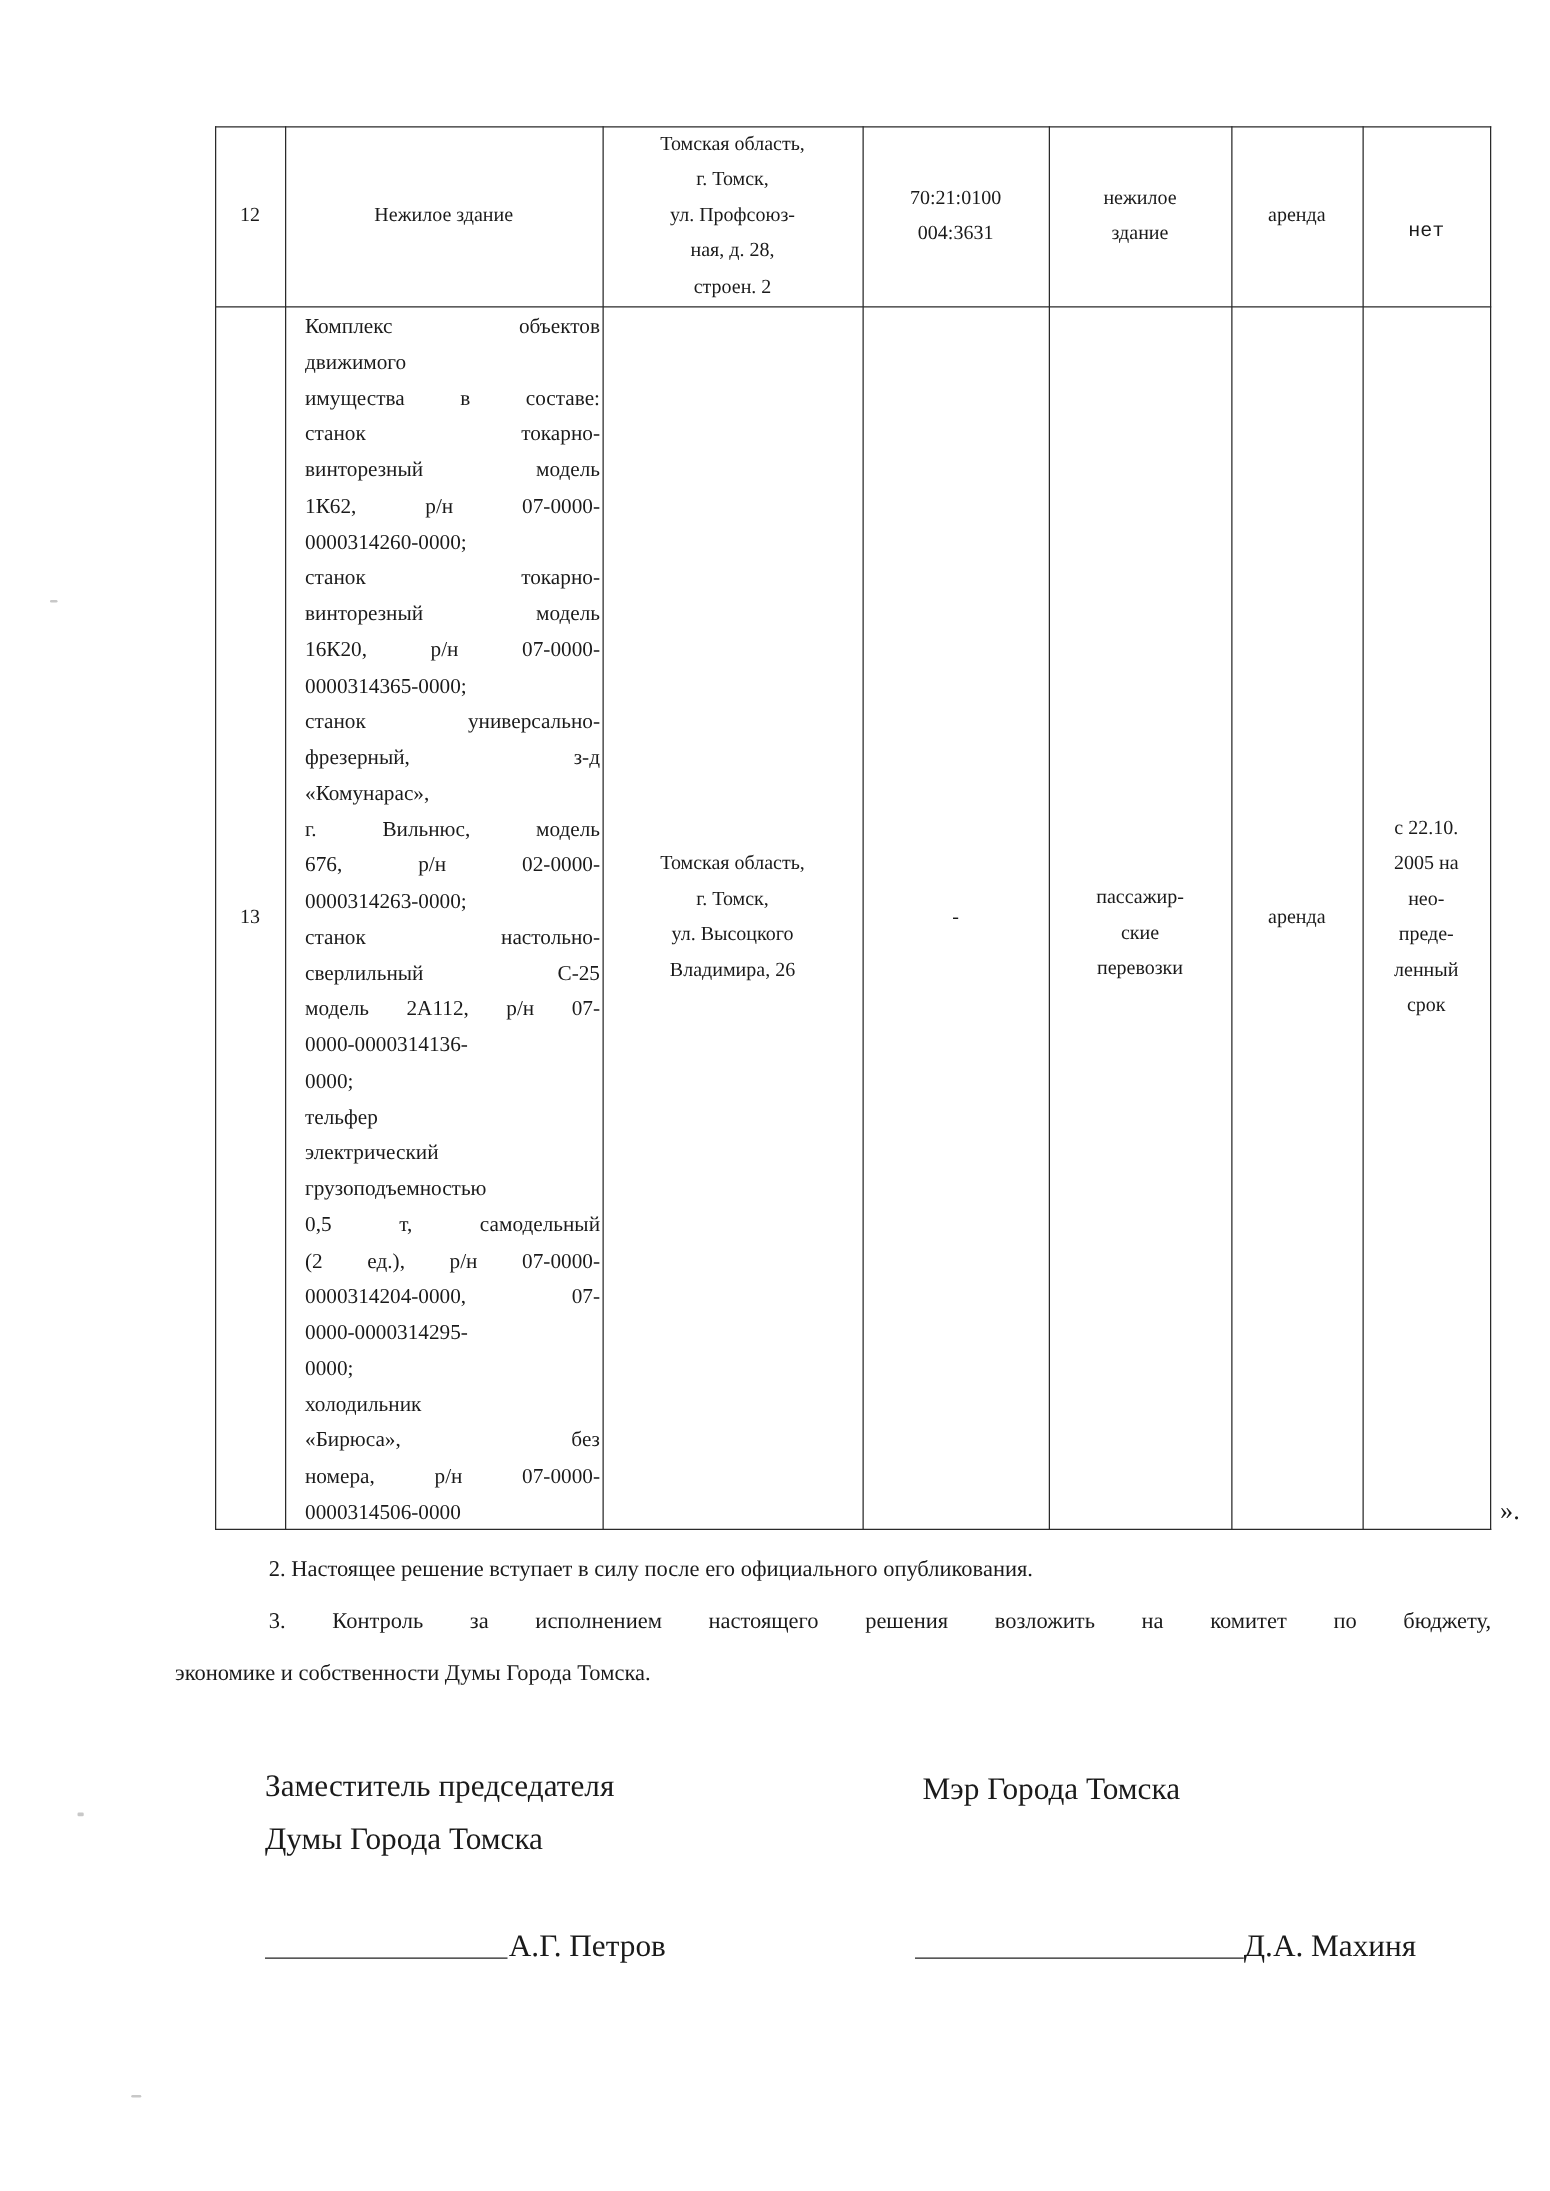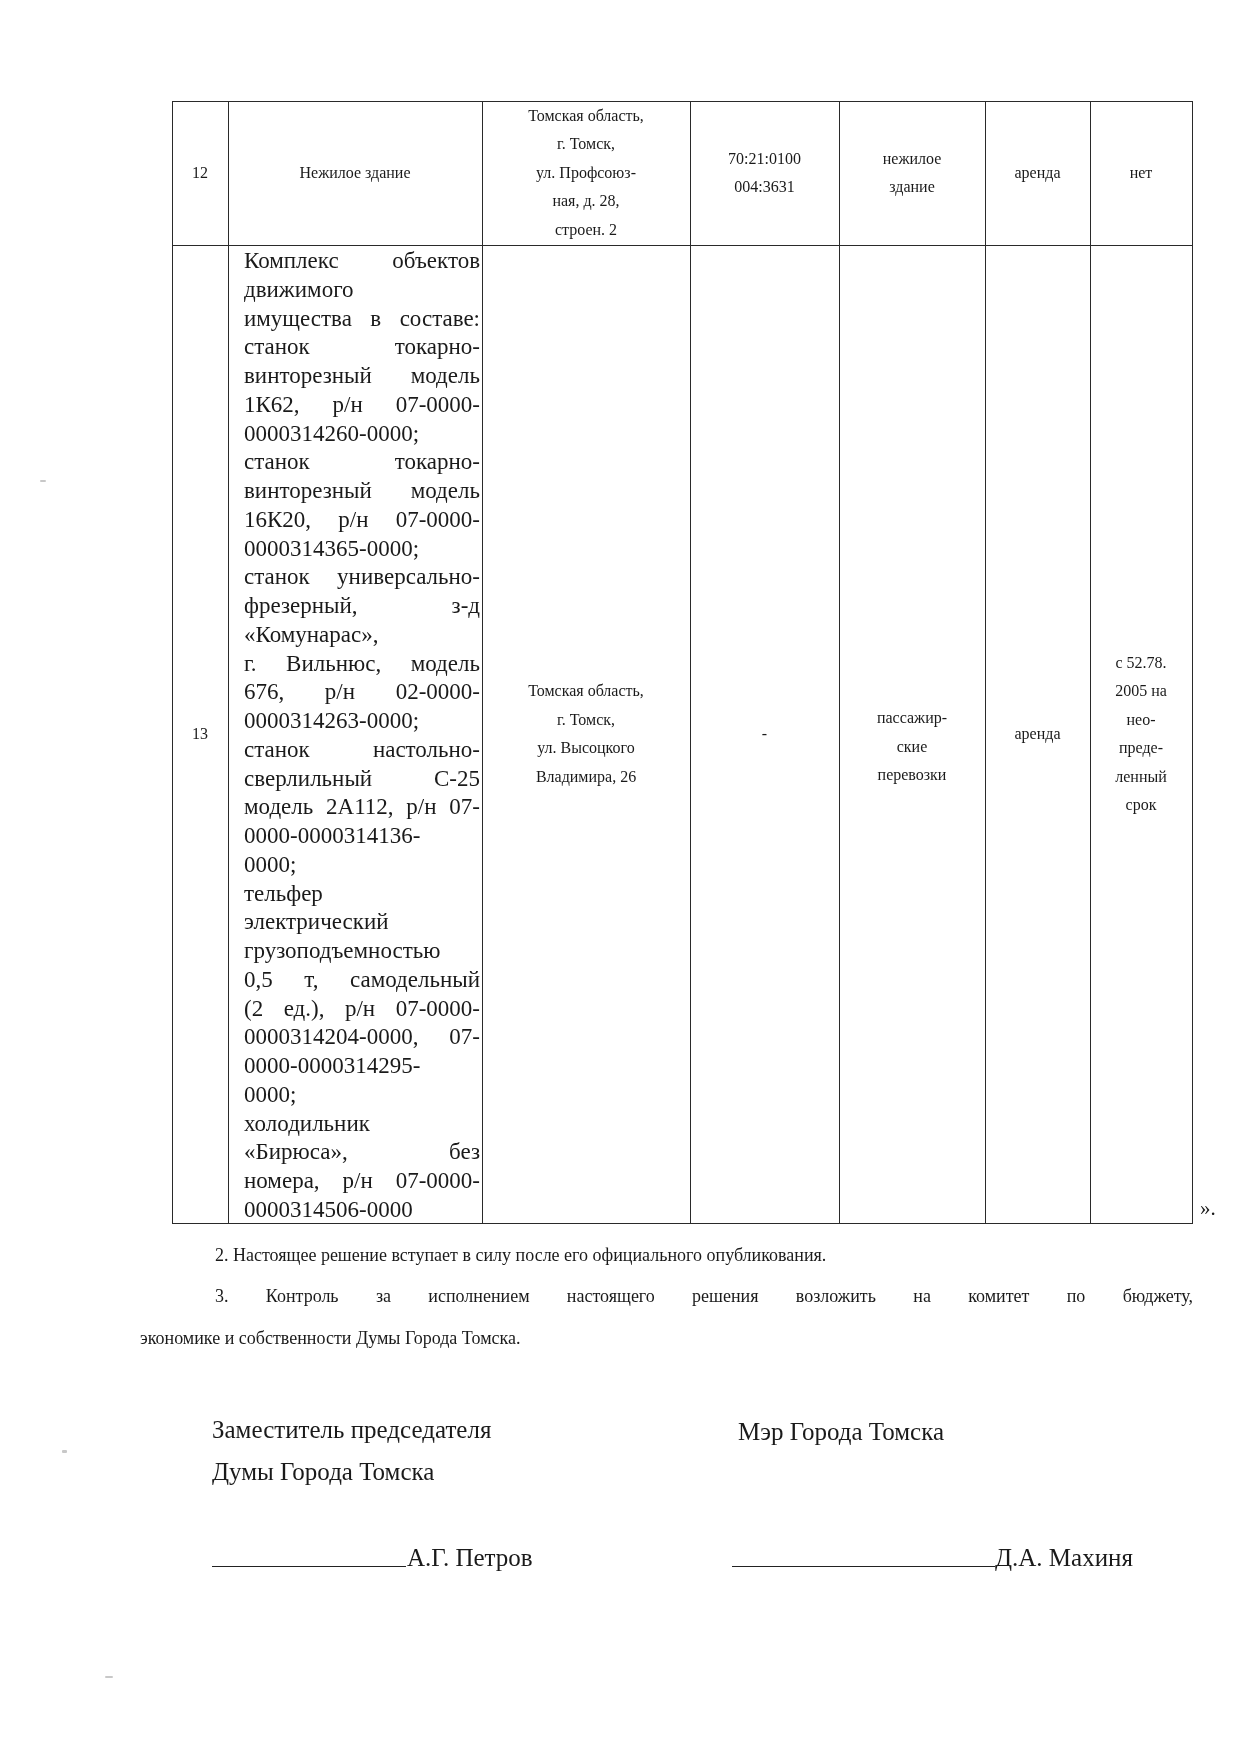--- a/index.html
+++ b/index.html
@@ -10,21 +10,21 @@
   }
   .page { position: absolute; left: 0; top: 0; width: 1240px; height: 1753px; }
 
   
   .tbl { position: absolute; left: 172px; top: 101px; width: 1021px; height: 1123px; }
   .hline { position: absolute; left: 0; width: 1021px; height: 0; border-top: 1.6px solid #2a2a2a; }
   .vline { position: absolute; top: 0; width: 0; height: 1123px; border-left: 1.6px solid #2a2a2a; }
 
   .cell { position: absolute; display: flex; flex-direction: column; justify-content: center; align-items: center; text-align: center; font-size: 16px; line-height: 28.5px; }
   .cell span { display: block; white-space: nowrap; }
-  .desc-lines { position: absolute; left: 16px; top: 145px; width: 236px; font-size: 23px; line-height: 28.75px; }
+  .desc-lines { position: absolute; left: 16px; top: 145px; width: 236px; font-size: 17px; line-height: 28.75px; }
   .desc-lines .ln { display: block; white-space: nowrap; height: 28.75px; overflow: visible; }
   .desc-lines .ln.j { text-align: justify; text-align-last: justify; white-space: normal; }
 
   .close-quote { position: absolute; left: 1200px; top: 1196px; font-size: 21px; }
 
   .para { position: absolute; font-size: 18px; line-height: 28px; white-space: nowrap; }
   .para-just { text-align: justify; text-align-last: justify; white-space: normal; }
 
   .sig-text { position: absolute; font-size: 25px; line-height: 28px; white-space: nowrap; }
   .sig-line { position: absolute; height: 0; border-top: 1.6px solid #222; }
@@ -69,21 +69,21 @@
         <span>70:21:0100</span>
         <span>004:3631</span>
       </div>
       <div class="cell" style="left:667px;top:0;width:146px;height:144px;">
         <span>нежилое</span>
         <span>здание</span>
       </div>
       <div class="cell" style="left:813px;top:0;width:105px;height:144px;">
         <span>аренда</span>
       </div>
-      <div class="cell" style="left:918px;top:0;width:102px;height:144px;">
+      <div class="cell" style="left:918px;top:12px;width:102px;height:144px;font-family:Liberation Mono, monospace;">
         <span>нет</span>
       </div>
     </div>
 
     <div>
       <div class="cell" style="left:0;top:144px;width:56px;height:978px;">
         <span>13</span>
       </div>
 
       <div class="desc-lines" id="desc13" style="left: 72px; top: 146px;">
@@ -134,21 +134,21 @@
       </div>
       <div class="cell" style="left:667px;top:144px;width:146px;height:978px;margin-top:13px;">
         <span>пассажир-</span>
         <span>ские</span>
         <span>перевозки</span>
       </div>
       <div class="cell" style="left:813px;top:144px;width:105px;height:978px;">
         <span>аренда</span>
       </div>
       <div class="cell" style="left:918px;top:144px;width:102px;height:978px;">
-        <span>с 52.78.</span>
+        <span>с 22.10.</span>
         <span>2005 на</span>
         <span>нео-</span>
         <span>преде-</span>
         <span>ленный</span>
         <span>срок</span>
       </div>
     </div>
   </div>
 
   <div class="close-quote">».</div>

